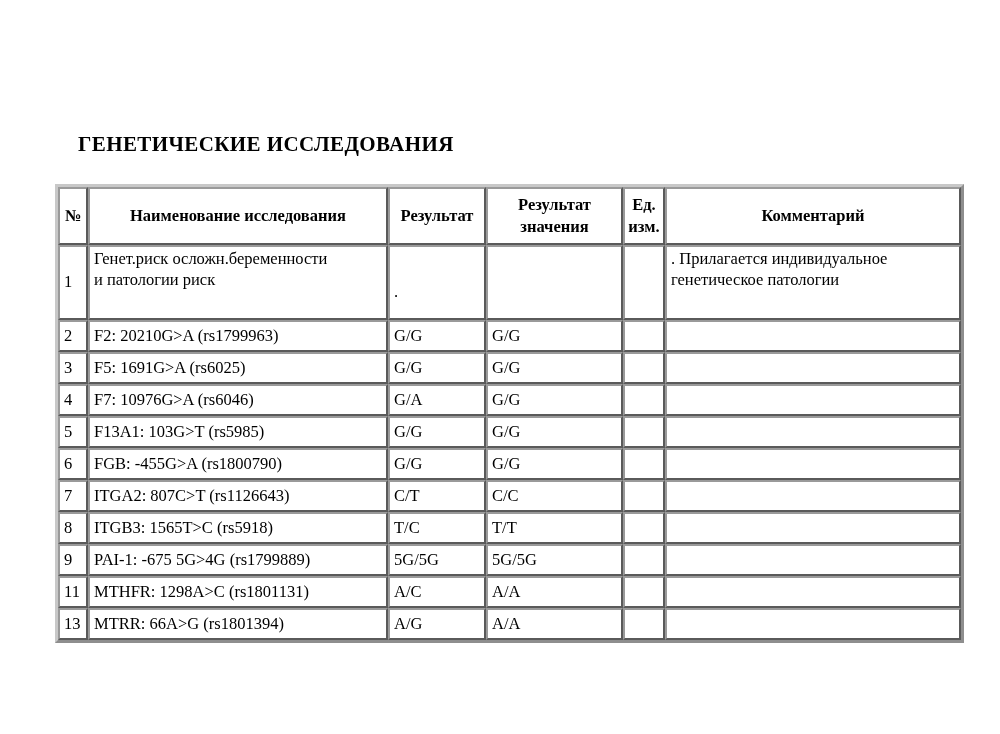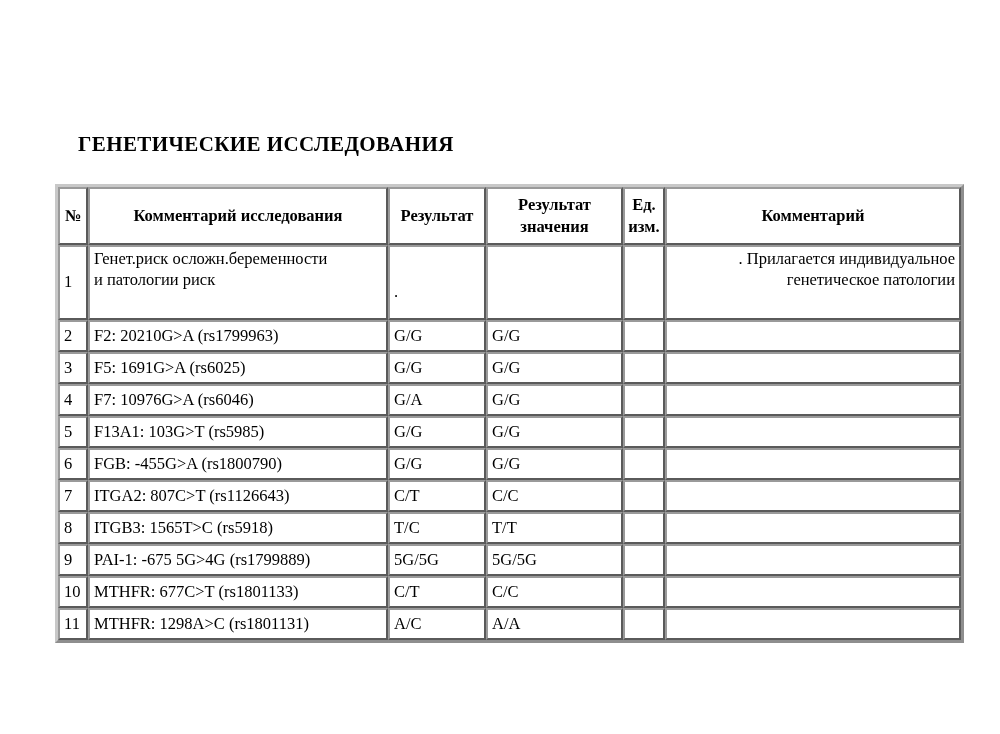--- a/index.html
+++ b/index.html
@@ -82,21 +82,21 @@
   td.num {
     text-align: left;
     vertical-align: bottom;
     padding-left: 5px;
     padding-right: 2px;
   }
   td.name  { text-align: left; }
   td.res   { text-align: left; }
   td.norm  { text-align: left; }
   td.unit  { text-align: left; }
-  td.comm  { text-align: right; }
+  td.comm  { text-align: left; }
 
   
   tr.row-tall td {
     height: 50px;
     margin-left: 27px;
   }
   tr.row-tall td.num {
     vertical-align: middle;
   }
   tr.row-tall td.res {
@@ -130,21 +130,21 @@
         <col class="c-num">
         <col class="c-name">
         <col class="c-res">
         <col class="c-norm">
         <col class="c-unit">
         <col class="c-comm">
       </colgroup>
       <thead>
         <tr>
           <th class="h-num">№</th>
-          <th class="h-name">Комментарий исследования</th>
+          <th class="h-name">Наименование исследования</th>
           <th class="h-res">Результат</th>
           <th class="h-norm">
             <span class="two-line">Результат</span>
             <span class="two-line">значения</span>
           </th>
           <th class="h-unit">
             <span class="two-line">Ед.</span>
             <span class="two-line">изм.</span>
           </th>
           <th class="h-comm">Комментарий</th>
@@ -232,37 +232,37 @@
 
         <tr class="row-norm">
           <td class="num">9</td>
           <td class="name">PAI-1: -675 5G&gt;4G (rs1799889)</td>
           <td class="res">5G/5G</td>
           <td class="norm">5G/5G</td>
           <td class="unit"></td>
           <td class="comm"></td>
         </tr>
 
-        <tr class="row-norm">
-          <td class="num">10</td>
-          <td class="name">MTHFR: 677C&gt;T (rs1801133)</td>
-          <td class="res">C/T</td>
-          <td class="norm">C/C</td>
-          <td class="unit"></td>
-          <td class="comm"></td>
-        </tr>
 
         <tr class="row-norm">
           <td class="num">11</td>
           <td class="name">MTHFR: 1298A&gt;C (rs1801131)</td>
           <td class="res">A/C</td>
           <td class="norm">A/A</td>
           <td class="unit"></td>
           <td class="comm"></td>
         </tr>
 
 
+        <tr class="row-norm">
+          <td class="num">13</td>
+          <td class="name">MTRR: 66A&gt;G (rs1801394)</td>
+          <td class="res">A/G</td>
+          <td class="norm">A/A</td>
+          <td class="unit"></td>
+          <td class="comm"></td>
+        </tr>
 
       </tbody>
     </table>
   </div>
 
 </div>
 
 </body></html>

